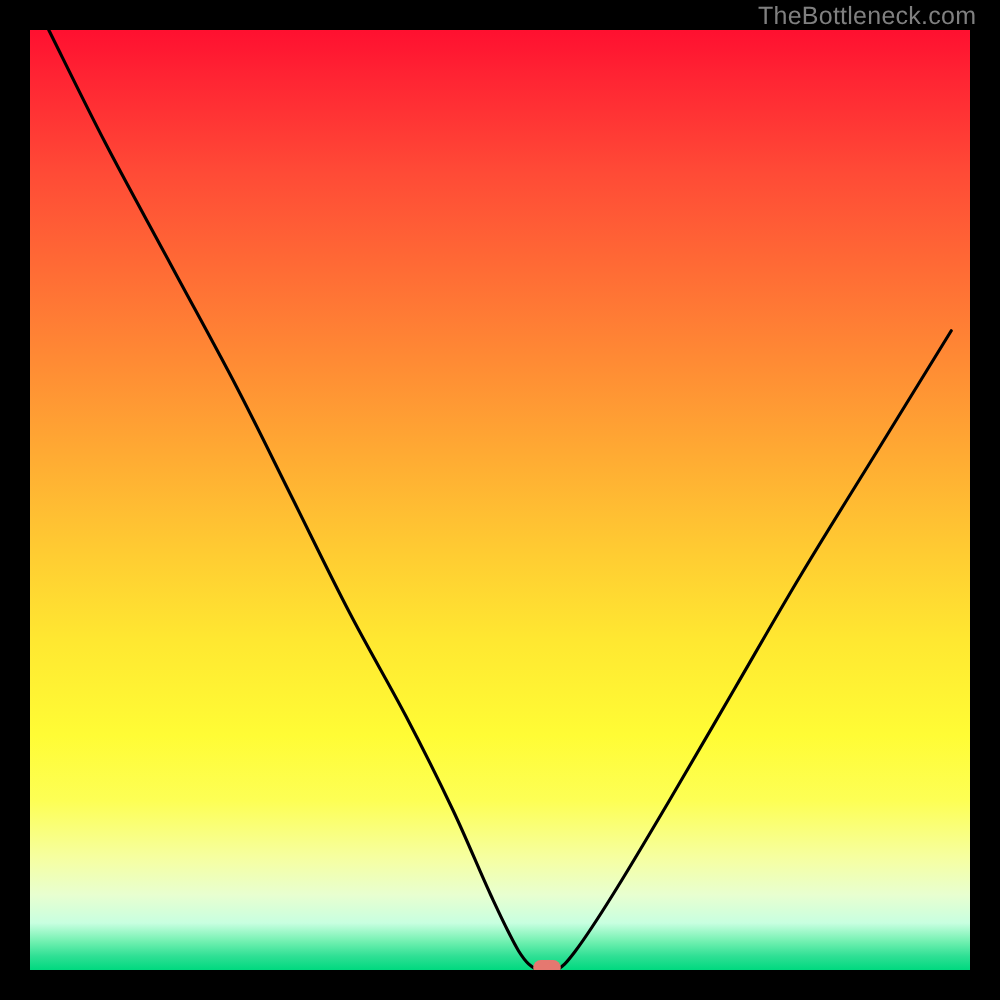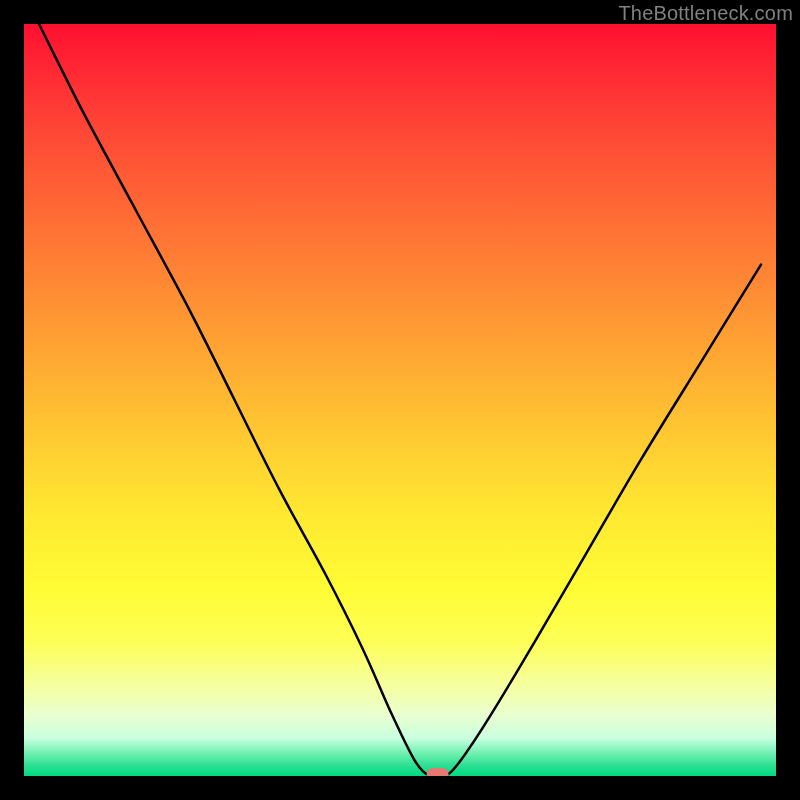--- a/index.html
+++ b/index.html
@@ -61,21 +61,21 @@
     stroke-linecap: round;
     stroke-linejoin: round;
   }
   .marker {
     fill: #e57870;
     stroke: none;
   }
   .watermark {
     position: absolute;
     top: 2px;
-    right: 7px;
+    right: 19px;
     color: #808080;
     font-size: 20px;
     font-weight: 400;
     letter-spacing: 0.2px;
     z-index: 5;
     user-select: none;
   }
 </style>
 </head>
 <body>

